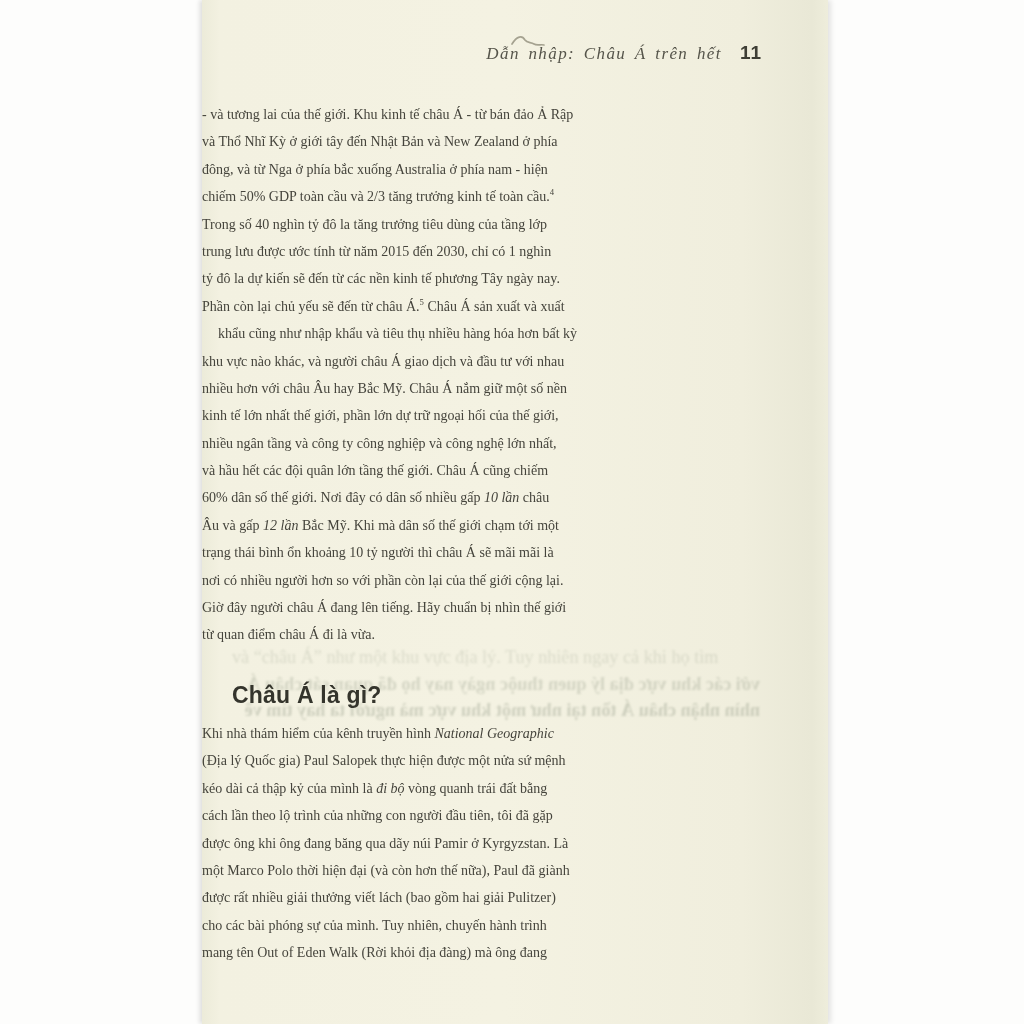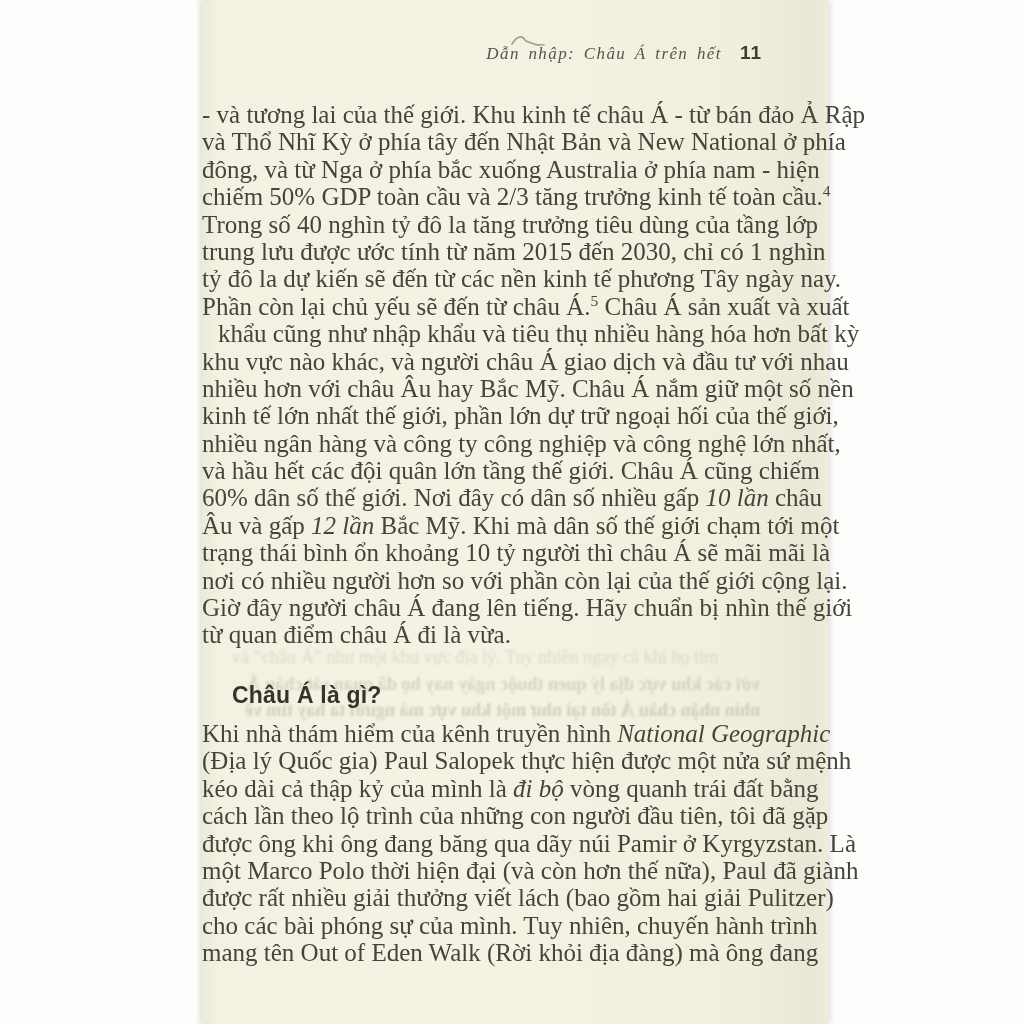--- a/index.html
+++ b/index.html
@@ -23,21 +23,21 @@
     font-style:italic;font-size:17px;letter-spacing:1.4px;word-spacing:3px;
   }
   .rh-num{
     font-family:"Liberation Sans","DejaVu Sans",sans-serif;
     font-size:19px;font-weight:600;margin-left:18px;color:#3e3e35;letter-spacing:1px;
   }
   .pen-mark{position:absolute;left:306px;top:30px;opacity:.75;}
   .text-col{position:absolute;left:30px;width:528px;color:#45443c;}
   .para .line{
     white-space:nowrap;
-    font-size:25px;line-height:27.4px;height:27.4px;
+    font-size:14px;line-height:27.4px;height:27.4px;
     overflow:visible;
   }
   .para{position:relative;z-index:2;}
   #para1{top:0;}
   .para .line i{font-style:italic;margin-top:18px;}
   .para .line sup{font-size:0.62em;vertical-align:super;line-height:0;}
   .section-heading{
     position:absolute;left:30px;top:682px;margin:0;z-index:2;
     font-family:"Liberation Sans","DejaVu Sans",sans-serif;
     font-size:23px;font-weight:bold;color:#34342c;letter-spacing:0.2px;
@@ -66,32 +66,32 @@
     </svg>
 
     <div class="running-head">
       <span class="rh-title">Dẫn nhập: Châu Á trên hết</span>
       <span class="rh-num">11</span>
     </div>
 
     <div class="text-col wrap1">
       <div class="para" id="para1">
           <div class="line" style="word-spacing: 0px;">- và tương lai của thế giới. Khu kinh tế châu Á - từ bán đảo Ả Rập</div>
-          <div class="line" style="word-spacing: 0px;">và Thổ Nhĩ Kỳ ở phía tây đến Nhật Bản và New National ở phía</div>
+          <div class="line" style="word-spacing: 0px;">và Thổ Nhĩ Kỳ ở giới tây đến Nhật Bản và New Zealand ở phía</div>
           <div class="line" style="word-spacing: 0px;">đông, và từ Nga ở phía bắc xuống Australia ở phía nam - hiện</div>
           <div class="line" style="word-spacing: 0px; font-family: Liberation Serif, serif;">chiếm 50% GDP toàn cầu và 2/3 tăng trưởng kinh tế toàn cầu.<sup>4</sup></div>
           <div class="line" style="word-spacing: 0px;">Trong số 40 nghìn tỷ đô la tăng trưởng tiêu dùng của tầng lớp</div>
           <div class="line" style="word-spacing: 0px;">trung lưu được ước tính từ năm 2015 đến 2030, chỉ có 1 nghìn</div>
           <div class="line" style="word-spacing: 0px;">tỷ đô la dự kiến sẽ đến từ các nền kinh tế phương Tây ngày nay.</div>
           <div class="line" style="word-spacing: 0px;">Phần còn lại chủ yếu sẽ đến từ châu Á.<sup>5</sup> Châu Á sản xuất và xuất</div>
           <div class="line" style="word-spacing: 0px; margin-left: 16px;">khẩu cũng như nhập khẩu và tiêu thụ nhiều hàng hóa hơn bất kỳ</div>
           <div class="line" style="word-spacing: 0px;">khu vực nào khác, và người châu Á giao dịch và đầu tư với nhau</div>
           <div class="line" style="word-spacing: 0px;">nhiều hơn với châu Âu hay Bắc Mỹ. Châu Á nắm giữ một số nền</div>
           <div class="line" style="word-spacing: 0px;">kinh tế lớn nhất thế giới, phần lớn dự trữ ngoại hối của thế giới,</div>
-          <div class="line" style="word-spacing: 0px;">nhiều ngân hàng và công ty công nghiệp và công nghệ lớn nhất,</div>
+          <div class="line" style="word-spacing: 0px;">nhiều ngân tầng và công ty công nghiệp và công nghệ lớn nhất,</div>
           <div class="line" style="word-spacing: 0px;">và hầu hết các đội quân lớn tầng thế giới. Châu Á cũng chiếm</div>
           <div class="line" style="word-spacing: 0px;">60% dân số thế giới. Nơi đây có dân số nhiều gấp <i>10 lần</i> châu</div>
           <div class="line" style="word-spacing: 0px;">Âu và gấp <i>12 lần</i> Bắc Mỹ. Khi mà dân số thế giới chạm tới một</div>
           <div class="line" style="word-spacing: 0px;">trạng thái bình ổn khoảng 10 tỷ người thì châu Á sẽ mãi mãi là</div>
           <div class="line" style="word-spacing: 0px;">nơi có nhiều người hơn so với phần còn lại của thế giới cộng lại.</div>
           <div class="line" style="word-spacing: 0px;">Giờ đây người châu Á đang lên tiếng. Hãy chuẩn bị nhìn thế giới</div>
           <div class="line last">từ quan điểm châu Á đi là vừa.</div>
         </div>
     </div>
 

